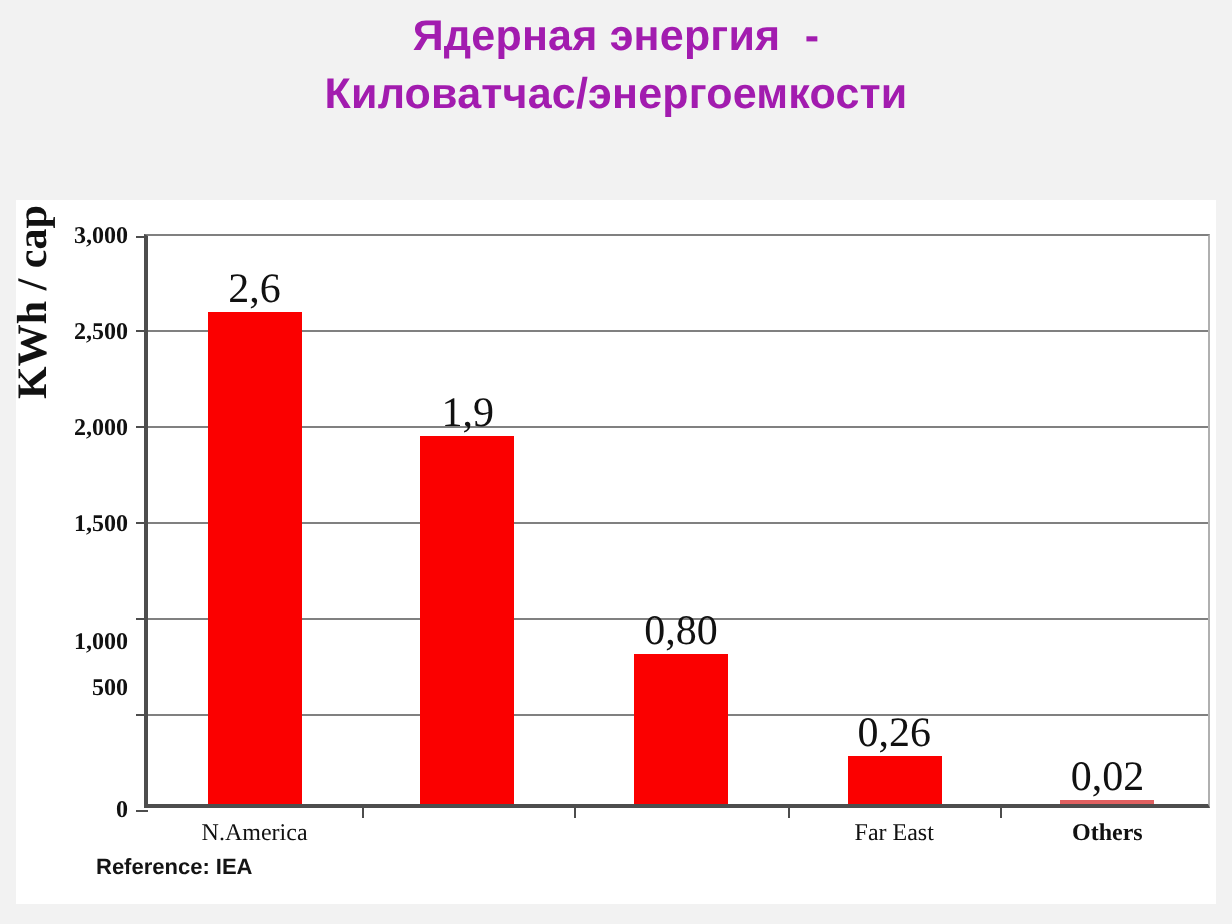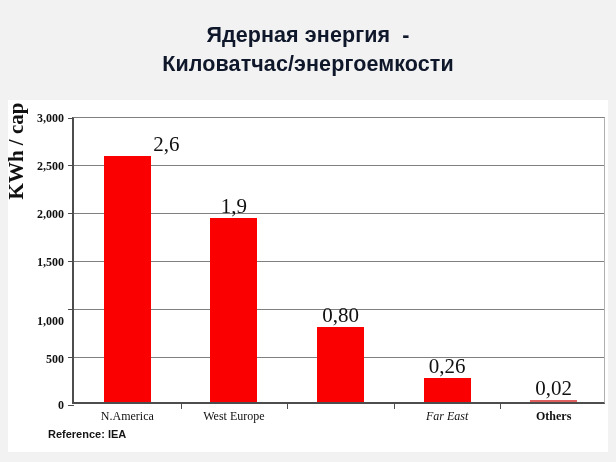--- a/index.html
+++ b/index.html
@@ -12,28 +12,28 @@
     background: #f2f2f2;
     font-family: "Liberation Sans", sans-serif;
     overflow: hidden;
     position: relative;
   }
 
   
   #title-block {
     position: absolute;
     left: 0;
-    top: 21px;
+    top: 4px;
     width: 616px;
     text-align: center;
     font-family: "Liberation Sans", sans-serif;
     font-weight: bold;
     font-size: 21.5px;
     line-height: 29px;
-    color: #0f172a;
+    color: #a21caf;
     letter-spacing: 0.1px;
   }
   #title-block .tline { display: block; white-space: pre; }
 
   
   #chart-panel {
     position: absolute;
     left: 8px;
     top: 100px;
     width: 600px;
@@ -154,49 +154,48 @@
   <span class="tline">Киловатчас/энергоемкости</span>
 </div>
 
 <div id="chart-panel">
   <div id="y-axis-title">KWh / cap</div>
   <div id="plot-area">
       <div class="ytick" style="top: 286.5px;"></div>
       <div class="ylabel" style="top: 287px;">0</div>
       <div class="gridline" style="top: 238.667px;"></div>
       <div class="ytick" style="top: 238.667px;"></div>
-      <div class="ylabel" style="top: 241px;">500</div>
+      <div class="ylabel" style="top: 226px;">500</div>
       <div class="gridline" style="top: 190.833px;"></div>
       <div class="ytick" style="top: 190.833px;"></div>
       <div class="ylabel" style="top: 203px;">1,000</div>
       <div class="gridline" style="top: 143px;"></div>
       <div class="ytick" style="top: 143px;"></div>
       <div class="ylabel" style="top: 143.5px;">1,500</div>
       <div class="gridline" style="top: 95.1667px;"></div>
       <div class="ytick" style="top: 95.1667px;"></div>
       <div class="ylabel" style="top: 95.6667px;">2,000</div>
       <div class="gridline" style="top: 47.3333px;"></div>
       <div class="ytick" style="top: 47.3333px;"></div>
       <div class="ylabel" style="top: 47.8333px;">2,500</div>
       <div class="ytick" style="top: -0.5px;"></div>
       <div class="ylabel" style="top: 0px;">3,000</div>
       <div class="bar" title="N.America: 2,6" style="left: 29.8px; width: 47px; height: 245.863px; background: rgb(251, 0, 0);"></div>
-      <div class="bar-label" style="left: 53.3px; top: 14.1367px; margin-left: 39px;">2,6</div>
+      <div class="bar-label" style="left: 53.3px; top: 14.1367px;">2,6</div>
       <div class="cat-label" style="left: 53.3px;">N.America</div>
       <div class="xtick" style="left: 106.6px;"></div>
       <div class="bar" title="West Europe: 1,9" style="left: 136.4px; width: 47px; height: 183.68px; background: rgb(251, 0, 0);"></div>
       <div class="bar-label" style="left: 159.9px; top: 76.32px;">1,9</div>
-      <div class="cat-label" style="left: 159.9px;">West Europe</div>
       <div class="xtick" style="left: 213.2px;"></div>
       <div class="bar" title="East Europe: 0,80" style="left: 243px; width: 47px; height: 74.62px; background: rgb(251, 0, 0);"></div>
       <div class="bar-label" style="left: 266.5px; top: 185.38px;">0,80</div>
       <div class="xtick" style="left: 319.8px;"></div>
       <div class="bar" title="Far East: 0,26" style="left: 349.6px; width: 47px; height: 23.9167px; background: rgb(251, 0, 0);"></div>
       <div class="bar-label" style="left: 373.1px; top: 236.083px;">0,26</div>
-      <div class="cat-label" style="left: 373.1px; font-style: italic;">Far East</div>
+      <div class="cat-label" style="left: 373.1px;">Far East</div>
       <div class="xtick" style="left: 426.4px;"></div>
       <div class="bar" title="Others: 0,02" style="left: 456.2px; width: 47px; height: 1.91333px; background: rgb(224, 96, 96);"></div>
       <div class="bar-label" style="left: 479.7px; top: 258.087px;">0,02</div>
       <div class="cat-label" style="left: 479.7px; font-weight: bold;">Others</div>
     </div>
 </div>
 
 <div id="reference-note">Reference: IEA</div>
 
 </body></html>

